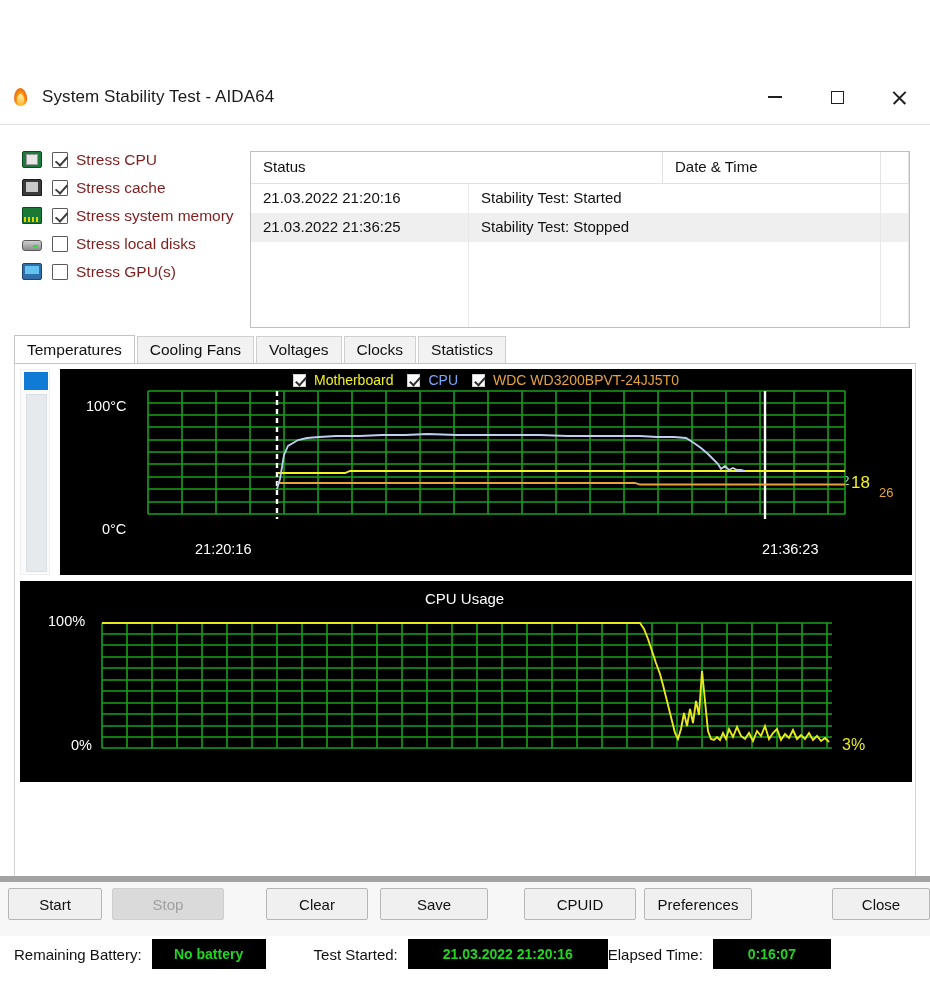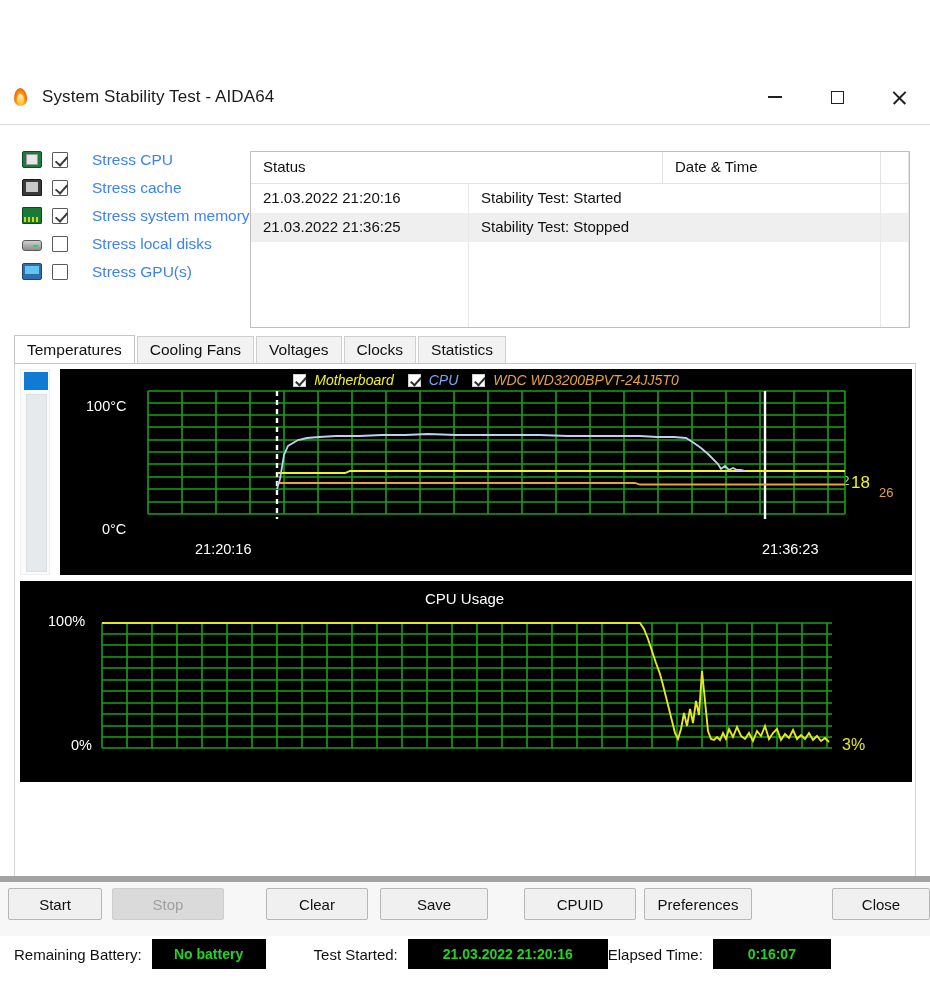--- a/index.html
+++ b/index.html
@@ -126,21 +126,21 @@
   }
   .cb {
     width: 16px; height: 16px; border: 1px solid #5a5a5a; background: #fff;
     margin-right: 8px; flex: 0 0 auto; position: relative; border-radius: 1px;
   }
   .cb.checked:after {
     content: ""; position: absolute; left: 5px; top: 1px;
     width: 5px; height: 10px; border: solid #3c3c3c;
     border-width: 0 2px 2px 0; transform: rotate(42deg);
   }
-  .stress-label { font-size: 15.5px; color: #3b82f6; white-space: nowrap; margin-left: 16px; }
+  .stress-label { font-size: 15.5px; color: #7f1d1d; white-space: nowrap; }
 
   
   .logbox {
     position: absolute; left: 250px; top: 26px;
     width: 660px; height: 177px;
     border: 1px solid #bfbfbf; background: #fff;
     overflow: hidden;
   }
   .log-head {
     display: flex; height: 32px; background: #fff;
@@ -202,21 +202,21 @@
   .graph {
     position: absolute; background: #000000;
   }
   .graph.temp { left: 45px; top: 5px; width: 852px; height: 206px; }
   .graph.cpu  { left: 5px; top: 217px; width: 892px; height: 201px; }
 
   .legend {
     position: absolute; left: 0; top: 3px; width: 100%;
     display: flex; justify-content: center; align-items: center; gap: 14px;
   }
-  .leg-item { display: flex; align-items: center; gap: 8px; font-style: italic; }
+  .leg-item { display: flex; align-items: center; gap: 8px; }
   .leg-cb {
     width: 13px; height: 13px; background: #fff; border: 1px solid #cfcfcf;
     position: relative; flex: 0 0 auto;
   }
   .leg-cb:after {
     content: ""; position: absolute; left: 4px; top: 0px;
     width: 4px; height: 9px; border: solid #2e2e2e;
     border-width: 0 2px 2px 0; transform: rotate(42deg);
   }
   .leg-text { font-size: 14px; white-space: nowrap; }

